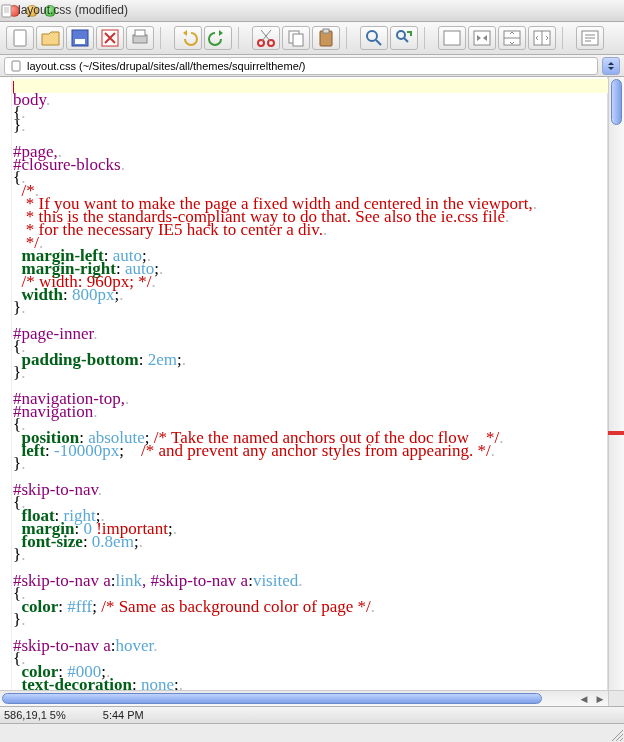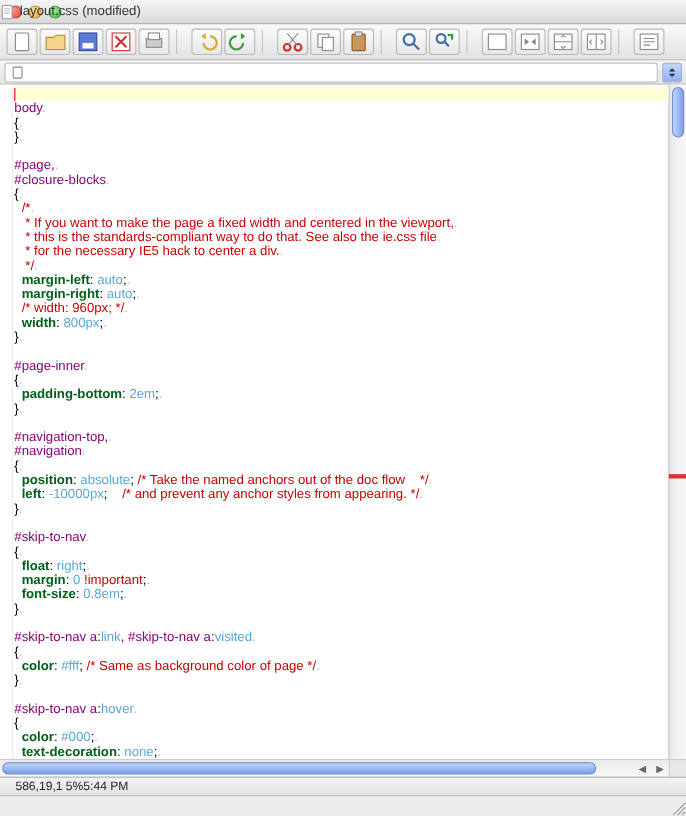--- a/index.html
+++ b/index.html
@@ -81,22 +81,22 @@
   background: #fff;
 }
 .gutter {
   position: absolute; left: 0; top: 0; bottom: 16px;
   width: 12px; background: #fff;
   border-right: 1px solid #eee;
 }
 .code {
   position: absolute; left: 12px; top: 0; right: 16px; bottom: 16px;
   overflow: hidden;
-  font-family: Liberation Sans, sans-serif;
-  font-size: 12px;
+  font-family: Liberation Serif, serif;
+  font-size: 17px;
   line-height: 13px;
   white-space: pre;
   color: #000;
   padding: 2px 0 0 1px;
 }
 .firstline { background: #ffffd8; display: block; min-height: 13px; }
 .cursor { display: inline-block; width: 1px; height: 12px; background: #d00; vertical-align: middle; }
 .rmargin {
   position: absolute; top: 0; bottom: 16px; right: 16px;
   width: 1px; background: #ddd;
@@ -145,29 +145,29 @@
 .tk-ps   { color: #5aa8d6; } 
 .tk-eol  { color: #bbb; }   
 
 .statusbar {
   position: absolute; left: 0; right: 0; bottom: 18px; height: 18px;
   background: linear-gradient(to bottom, #f4f4f4, #e0e0e0);
   border-top: 1px solid #b0b0b0;
   border-bottom: 1px solid #b0b0b0;
   display: flex; align-items: center;
   font-size: 11px; color: #222;
-  padding: 0 14px;
+  padding: 0 4px;
 }
 .statusbar .left { flex: 0 0 auto; }
 .statusbar .mid  { flex: 1; text-align: center; }
 .statusbar .mem  {
   display: inline-block; padding: 0 4px;
   background: #b9a6ff; border-radius: 2px; font-size: 10px;
 }
-.statusbar .right { flex: 0 0 auto; }
+.statusbar .right { flex: 0 0 auto; margin-left: 37px; }
 .bottom-gap { position:absolute; left:0; right:0; bottom:0; height:18px; background:#ececec; }
 .resize {
   position: absolute; right: 0; bottom: 0; width: 16px; height: 16px;
 }
 .resize svg { display:block; }
 </style>
 </head>
 <body>
 
 <div class="titlebar">
@@ -297,20 +297,21 @@
     </div>
   </div>
 
 <div class="buffer-bar">
   <div class="buffer-tab">
     <span class="doc-icon">
       <svg width="12" height="12" viewBox="0 0 12 12">
           <rect x="1" y="1" width="8" height="10" rx="1" fill="#fff" stroke="#888"></rect>
         </svg>
     </span>
+    <span>layout.css (~/Sites/drupal/sites/all/themes/squirreltheme/)</span>
   </div>
   <div class="popup-btn">
     <svg width="10" height="10" viewBox="0 0 10 10">
       <path d="M5 1 L8 4 L2 4 Z" fill="#234"></path>
         <path d="M5 9 L2 6 L8 6 Z" fill="#234"></path>
     </svg>
   </div>
 </div>
 
 <div class="editor-wrap">

